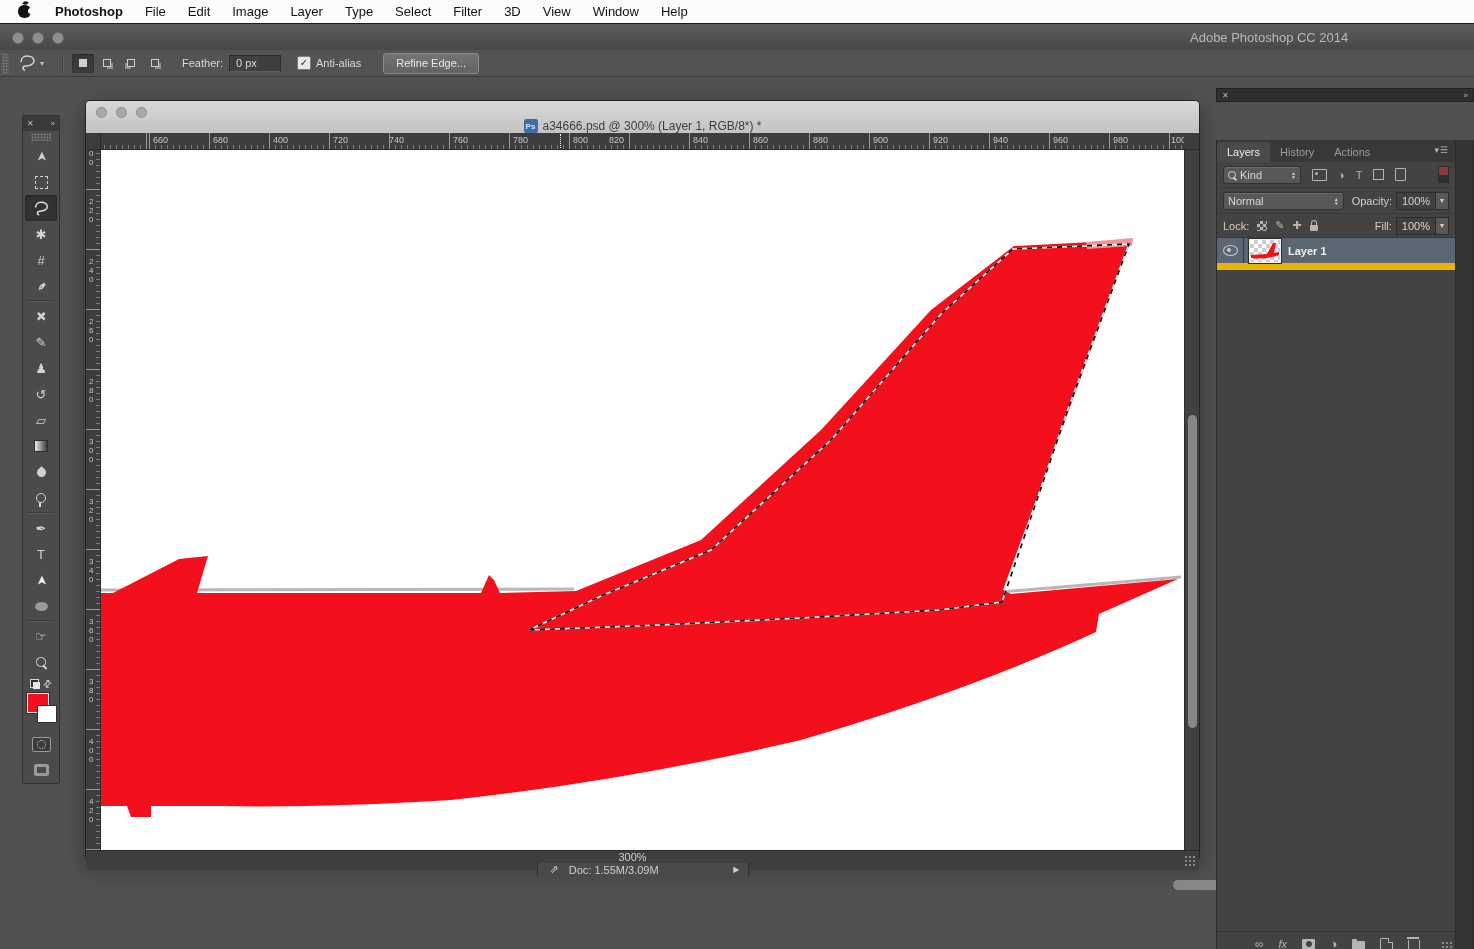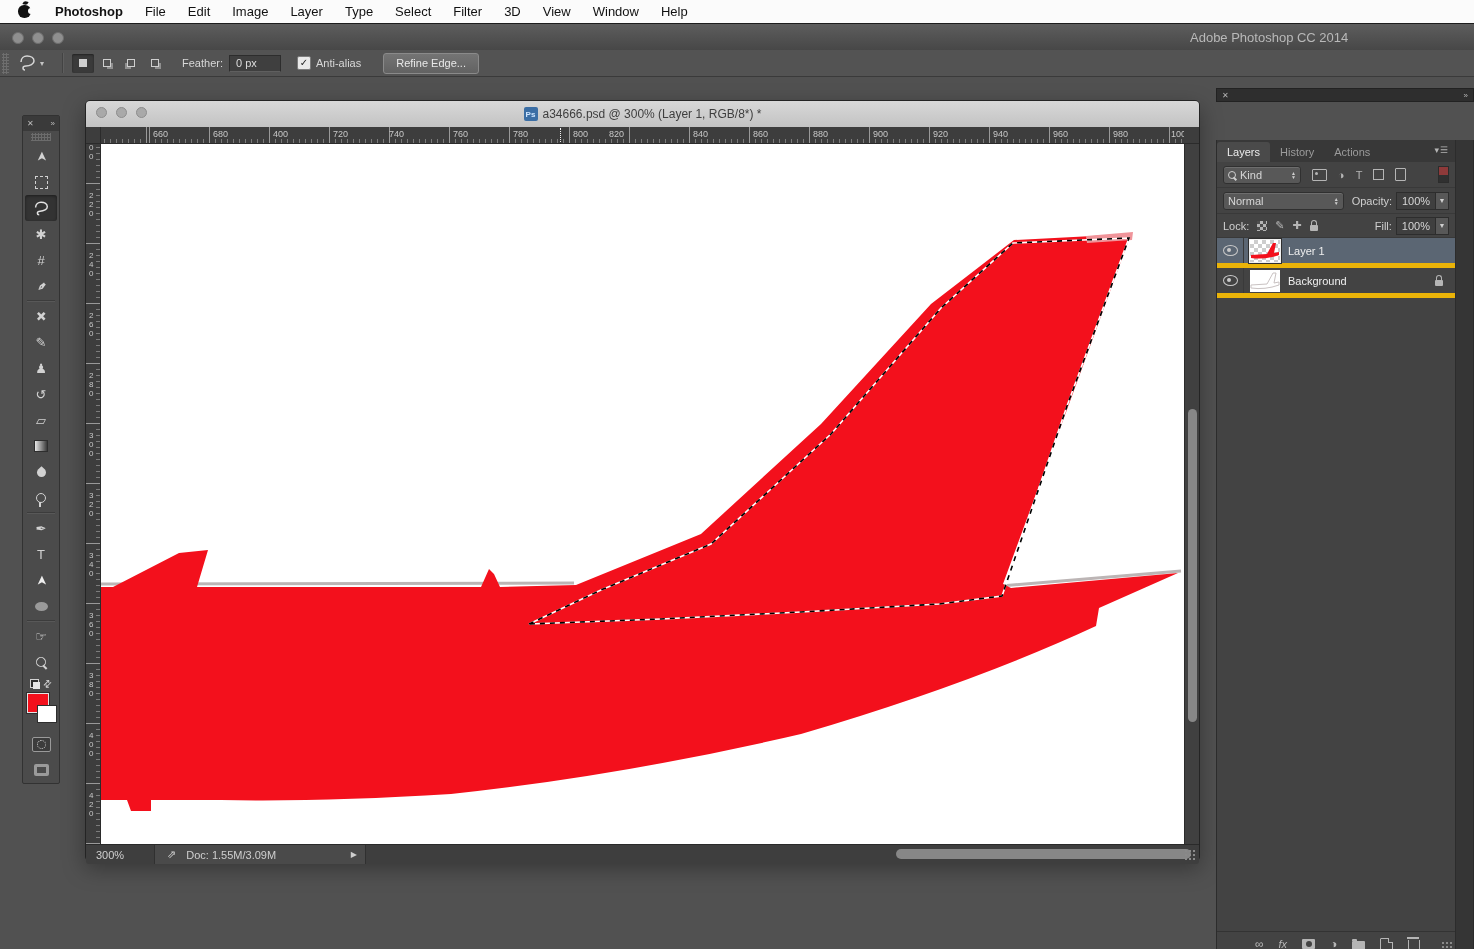--- a/index.html
+++ b/index.html
@@ -71,22 +71,22 @@
   .fgchip{position:absolute;left:4px;top:0;width:20px;height:18px;border:1px solid #e3e3e3;box-shadow:0 0 0 1px #2e2e2e;}
   .bgchip{position:absolute;left:14px;top:12px;width:18px;height:16px;background:#fff;border:1px solid #2e2e2e;}
   .qmask{width:17px;height:13px;background:#3c3c3c;border:1px solid #9a9a9a;border-radius:2px;display:flex;align-items:center;justify-content:center;}
   .qmask i{width:7px;height:7px;border:1px dotted #cfcfcf;border-radius:50%;}
   .smode{width:15px;height:12px;background:#9a9a9a;border-radius:2px;display:flex;align-items:center;justify-content:center;}
   .smode i{width:9px;height:6px;background:#4b4b4b;}
 
   
   #docwin{position:absolute;left:85px;top:100px;width:1115px;height:760px;background:#424242;
           border:1px solid #242424;border-radius:5px 5px 3px 3px;box-sizing:border-box;box-shadow:0 8px 22px rgba(0,0,0,.35);}
-  #doctitle{height:26px;background:linear-gradient(#d8d8d8,#c3c3c3);border-radius:4px 4px 0 0;position:relative;
-            display:flex;align-items:center;justify-content:center;font-size:12px;color:#3e3e3e;}
+  #doctitle{height:32px;background:linear-gradient(#d8d8d8,#c3c3c3);border-radius:4px 4px 0 0;position:relative;
+            display:flex;align-items:flex-end;justify-content:center;font-size:12px;color:#3e3e3e;}
   #doctitle .lights{top:6px;left:10px;gap:9px;}
   #doctitle .light{width:11px;height:11px;background:#a9a9a9;border-color:#8d8d8d;}
   .psdicon{width:14px;height:14px;background:#3b6ea5;border-radius:2px;color:#cfe6ff;font-size:8px;font-weight:bold;
            display:inline-flex;align-items:center;justify-content:center;margin-right:5px;}
   #rulerrow{height:17px;display:flex;}
   #rulercorner{width:15px;background:#3d3d3d;border-right:1px solid #2b2b2b;border-bottom:1px solid #2b2b2b;box-sizing:border-box;}
   #hruler{width:1083px;position:relative;background-color:#3d3d3d;border-bottom:1px solid #2b2b2b;box-sizing:border-box;overflow:hidden;
       background-image:repeating-linear-gradient(90deg,#999 0 1px,transparent 1px 60px),
                        repeating-linear-gradient(90deg,#7c7c7c 0 1px,transparent 1px 6px);
       background-size:auto 100%,auto 4px;background-position:48px 0,48px bottom;background-repeat:repeat-x;}
@@ -96,21 +96,21 @@
   #mainrow{display:flex;height:700px;}
   #vruler{width:15px;position:relative;background-color:#3d3d3d;border-right:1px solid #2b2b2b;box-sizing:border-box;overflow:hidden;
       background-image:repeating-linear-gradient(0deg,#999 0 1px,transparent 1px 60px),
                        repeating-linear-gradient(0deg,#7c7c7c 0 1px,transparent 1px 6px);
       background-size:100% auto,4px auto;background-position:0 0,right 0;background-repeat:repeat-y;}
   .vlabel{position:absolute;left:3px;width:6px;font-size:8px;line-height:9px;color:#c8c8c8;word-break:break-all;}
   #canvas{width:1083px;height:700px;background:#fff;position:relative;}
   #vscroll{width:16px;background:#404040;border-left:1px solid #2c2c2c;position:relative;box-sizing:border-box;}
   #vthumb{position:absolute;left:3px;top:265px;width:9px;height:313px;background:#878787;border-radius:5px;}
   #statusbar{height:19px;background:#3e3e3e;border-top:1px solid #2a2a2a;display:flex;align-items:center;
-             font-size:11px;color:#cfcfcf;border-radius:0 0 3px 3px;position:relative;}
+             font-size:11px;color:#cfcfcf;border-radius:0 0 3px 3px;position:relative;flex-direction:column;}
   #zoomfield{width:58px;padding-left:10px;}
   #docinfo{width:212px;height:100%;background:#4a4a4a;border-left:1px solid #303030;border-right:1px solid #303030;
            display:flex;align-items:center;box-sizing:border-box;}
   .shareic{margin:0 10px 0 12px;font-size:11px;color:#cfcfcf;}
   .playic{margin-left:auto;margin-right:8px;font-size:8px;color:#cfcfcf;}
   #hscrolltrack{flex:1;height:100%;position:relative;}
   #hthumb{position:absolute;left:530px;top:4px;width:295px;height:10px;background:#878787;border-radius:5px;}
   .gripdots{position:absolute;right:2px;bottom:2px;width:13px;height:13px;
             background:radial-gradient(#8a8a8a 1px,transparent 1.2px);background-size:4px 4px;}
 
@@ -143,21 +143,21 @@
            align-items:center;justify-content:center;font-size:7px;color:#cfcfcf;box-sizing:border-box;}
   .plabel{color:#cfcfcf;}
   .lockic{margin-left:8px;color:#b5b5b5;font-size:11px;}
   .checker{width:10px;height:10px;background:
      linear-gradient(45deg,#b5b5b5 25%,transparent 25%,transparent 75%,#b5b5b5 75%),
      linear-gradient(45deg,#b5b5b5 25%,#4e4e4e 25%,#4e4e4e 75%,#b5b5b5 75%);
      background-size:6px 6px;background-position:0 0,3px 3px;}
   .padlock{width:8px;height:6px;background:#b5b5b5;position:relative;margin-top:4px;border-radius:1px;}
   .padlock::before{content:"";position:absolute;left:1px;top:-5px;width:4px;height:4px;border:1.4px solid #b5b5b5;
                    border-bottom:none;border-radius:3px 3px 0 0;}
-  .lrow{height:25px;display:flex;align-items:center;border-bottom:5px solid #eab308;}
+  .lrow{height:25px;display:flex;align-items:center;border-bottom:7px solid #eab308;font-weight:bold;}
   .lrow.sel{background:#5b6673;}
   .eyecell{width:26px;display:flex;align-items:center;justify-content:center;border-right:1px solid #3a3a3a;align-self:stretch;}
   .eye{width:13px;height:9px;border:1px solid #cacaca;border-radius:50%;position:relative;}
   .eye::after{content:"";position:absolute;left:3.5px;top:1.5px;width:4px;height:4px;background:#cacaca;border-radius:50%;}
   .thumb{width:30px;height:22px;margin:0 8px 0 6px;position:relative;background:#fff;}
   .thumb.checkerbg{background:
      linear-gradient(45deg,#cdcdcd 25%,transparent 25%,transparent 75%,#cdcdcd 75%),
      linear-gradient(45deg,#cdcdcd 25%,#fff 25%,#fff 75%,#cdcdcd 75%);
      background-size:8px 8px;background-position:0 0,4px 4px;}
   .thumb.framed{outline:1px solid #f0f0f0;box-shadow:0 0 0 2px #2f2f2f;}
@@ -486,32 +486,20 @@
           <span class="eyecell">
               <span class="eye"></span>
             </span>
           <span class="thumb checkerbg framed">
             <svg width="30" height="22" viewBox="0 0 30 22">
                 <path d="M1,15 L17,14 L23,3 L26,3 L24,13 L29,12 L29,15 Q15,20 1,18 Z" fill="#f3101c"></path>
               </svg>
           </span>
           <span class="lname">Layer 1</span>
         </div>
-        <div class="lrow">
-          <span class="eyecell">
-              <span class="eye"></span>
-            </span>
-          <span class="thumb">
-            <svg width="30" height="22" viewBox="0 0 30 22">
-                <path d="M1,15 L17,14 L23,3 L26,3 L24,13 L29,12 L29,15 Q15,20 1,18 Z" fill="none" stroke="#c9c2c2" stroke-width="1"></path>
-              </svg>
-          </span>
-          <span class="lname">Background</span>
-          <span class="padlock" style="margin-left:auto;margin-right:12px;"></span>
-        </div>
 
         <div class="pfill"></div>
 
         <div id="panelfoot">
           <span class="fic">∞</span>
           <span class="fxlabel">fx</span>
           <span class="maskic">
               <i></i>
             </span>
           <span class="fic">◑</span>

